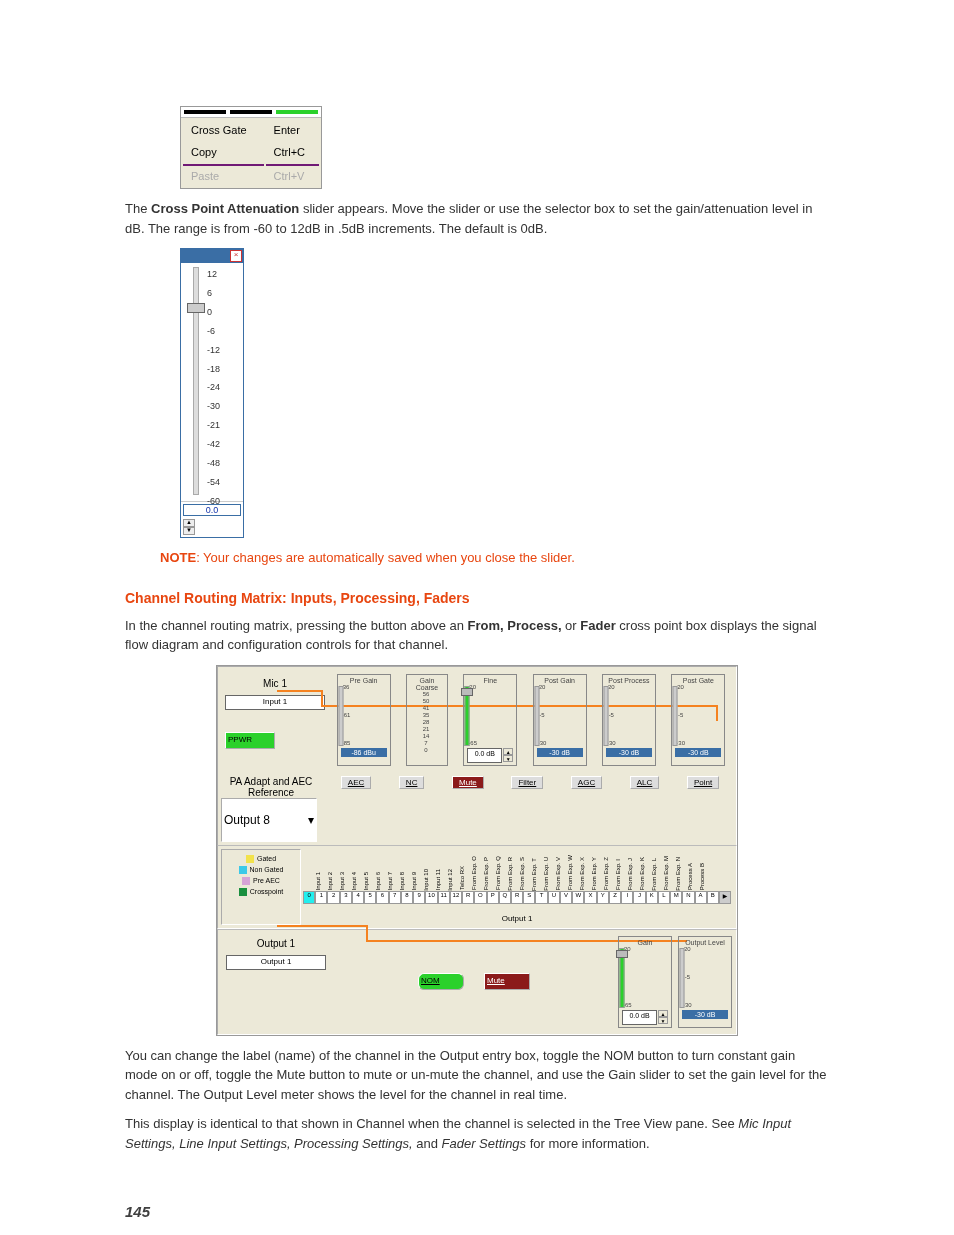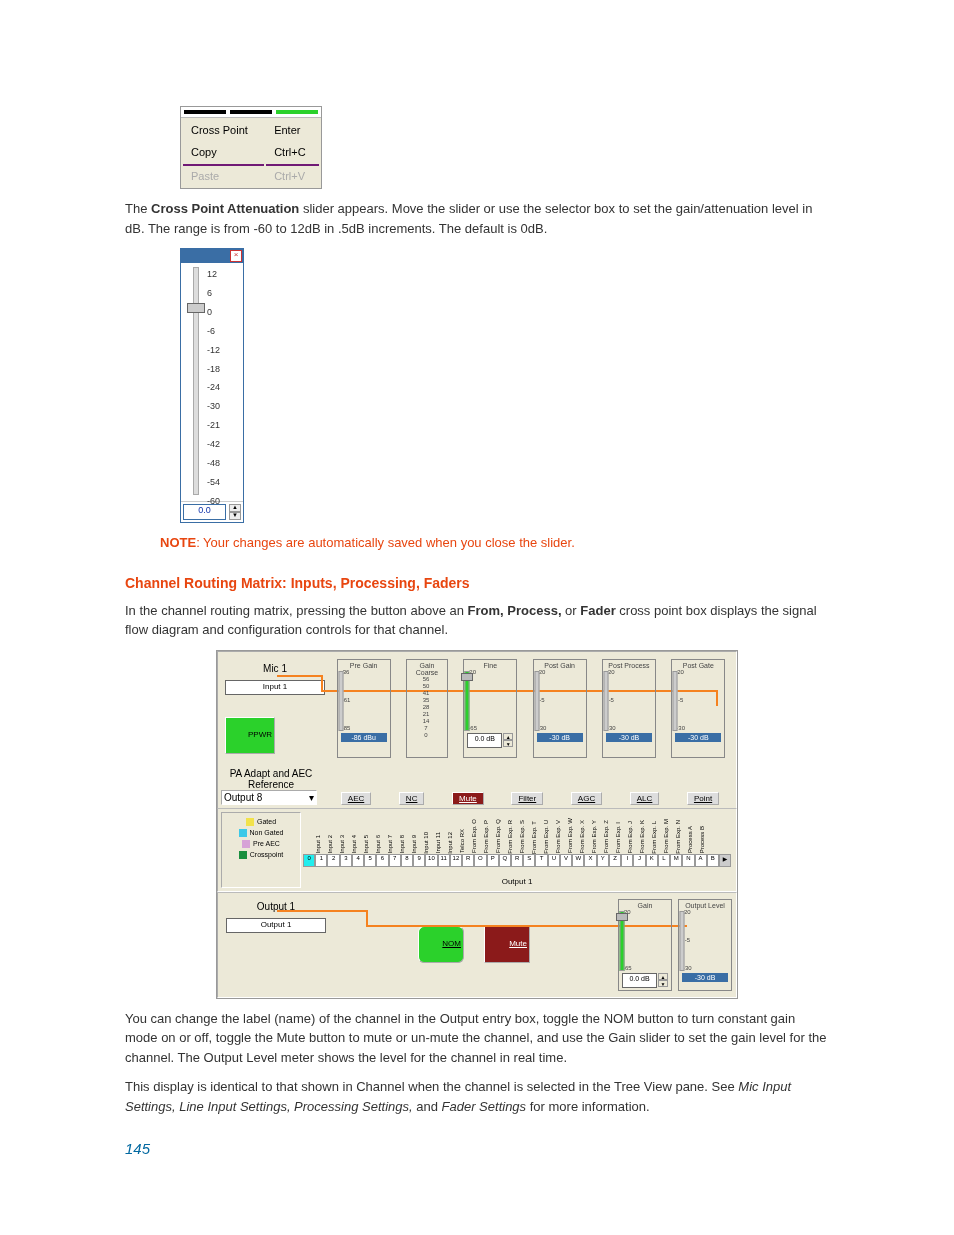--- a/index.html
+++ b/index.html
@@ -22,24 +22,24 @@
   .italic { font-style: italic; }
   .note-label { color: #e84610; font-weight: bold; }
   .note-body { color: #e84610; }
   .section-head {
     color: #e84610;
     font-weight: bold;
     font-size: 14px;
     margin: 22px 0 10px 0;
   }
   .pagenum {
-    font-weight: normal;
+    font-weight: bold;
     font-style: italic;
-    color: #0369a1;
-    margin-top: 24px;
+    color: #404040;
+    margin-top: 50px;
     font-size: 15px;
   }
   .indent-note { margin-left: 35px; }
   
   .fig { border: 1px solid #999; background: #ece9d8; display: inline-block; }
   .fig1 { margin-left: 55px; }
   .fig2 { margin-left: 55px; }
   .fig3 { display:block; margin-left:auto; margin-right:auto; }
 
   
@@ -52,50 +52,50 @@
   .ctxmenu .disabled td { color:#aaa; border-top:2px solid #701a75; }
 
   
   .sliderpop { width: 62px; background:#fff; border:1px solid #3a6ea5; }
   .sliderpop .titlebar { height:12px; background:#3a6ea5; display:flex; justify-content:flex-end; padding:1px; }
   .sliderpop .closebox { width:10px; height:10px; border:1px solid #c33; color:#c33; font-size:8px; line-height:8px; text-align:center; background:#fff; }
   .sliderpop .track { position:relative; height:230px; margin:4px 0; }
   .sliderpop .rail { position:absolute; left:12px; top:0; width:4px; height:226px; background:#ddd; border:1px solid #aaa; }
   .sliderpop .thumb { position:absolute; left:6px; top:36px; width:16px; height:8px; background:#ccc; border:1px solid #666; }
   .sliderpop .ticks { position:absolute; left:26px; top:-2px; font-size:9px; color:#333; line-height:18.9px; }
-  .sliderpop .footer { display:flex; padding:2px; gap:3px; border-top:1px solid #ccc; }
+  .sliderpop .footer { display:flex; padding:2px; gap:3px; border-top:1px solid #ccc;flex-direction:column; }
   .sliderpop .valbox { border:1px solid #3a6ea5; background:#fff; color:#13a; font-size:9px; padding:0 2px; flex:1; text-align:center; }
   .sliderpop .spin { width:12px; display:flex; flex-direction:column; }
   .sliderpop .spin div { border:1px solid #999; height:6px; font-size:6px; text-align:center; line-height:5px; background:#eee; }
 
   
   .flow { width:520px; font-size:8px; position:relative; }
   .flow-row { display:flex; align-items:stretch; }
   .flow .panel { background:#ece9d8; border:1px inset #fff; padding:3px; }
   .flow .leftcol { width:100px; display:flex; flex-direction:column; gap:6px; padding:8px 4px; }
   .flow .label8 { font-size:10px; }
   .flow .inputbox { border:1px solid #666; background:#fff; padding:1px 2px; font-size:8px; height:11px; }
-  .flow .btn { border:1px outset #fff; background:#ccc; text-align:right; padding:12px 2px; font-size:8px; height:11px; }
+  .flow .btn { border:1px outset #fff; background:#ccc; text-align:left; padding:2px 2px; font-size:8px; height:11px; }
   .flow .btn.green { background:#2bd12b; color:#000; }
   .flow .btn.red { background:#8b1a1a; color:#fff; }
   .flow .stage { flex:1; padding:4px 2px; display:flex; gap:4px; justify-content:space-around; }
   .flow .slidergrp { border:1px solid #888; padding:2px 3px; position:relative; width:46px; }
   .flow .slidergrp .cap { font-size:7px; text-align:center; color:#444; white-space:nowrap; }
   .flow .vslider { position:relative; height:62px; }
   .flow .vslider .vr { position:absolute; left:50%; top:2px; width:3px; height:58px; background:#ccc; border:1px solid #999; transform:translateX(-50%); }
   .flow .vslider .vr.green { background:#2bd12b; }
   .flow .vslider .vt { position:absolute; left:50%; top:4px; width:10px; height:6px; background:#bbb; border:1px solid #666; transform:translateX(-50%); }
   .flow .valline { border:1px solid #3a6ea5; background:#3a6ea5; color:#fff; font-size:7px; text-align:center; margin-top:2px; }
   .flow .coarsecol { display:flex; flex-direction:column; justify-content:space-between; font-size:6px; color:#444; height:62px; padding-right:2px; }
   .flow .stagewrap { display:flex; gap:1px; }
   .flow .line-orange { stroke:#f58220; stroke-width:2; fill:none; }
 
   
-  .procrow { display:flex; align-items:flex-end; padding:4px; gap:6px; }
-  .procrow .drop { border:1px inset #fff; background:#fff; font-size:10px; padding:1px 2px; display:flex; justify-content:space-between; width:90px; }
+  .procrow { display:flex; align-items:flex-start; padding:4px; gap:6px; }
+  .procrow .drop { border:1px inset #fff; background:#fff; font-size:12px; padding:14px 2px; display:flex; justify-content:space-between; width:90px; }
   .procrow .pbtn { border:1px outset #fff; background:#ddd; padding:1px 6px; font-size:8px; text-decoration:underline; }
 
   
   .matrixrow { display:flex; }
   .legend { border:1px inset #fff; background:#ece9d8; padding:3px; width:72px; font-size:7px; line-height:11px; }
   .legend .sw { display:inline-block; width:8px; height:8px; margin-right:3px; vertical-align:middle; }
   .matrixarea { flex:1; overflow:hidden; padding:2px; }
   .matrixarea .hdrlabels { display:flex; height:40px; align-items:flex-end; }
   .matrixarea .hdrlabels span { width:12px; font-size:6px; writing-mode:vertical-rl; transform:rotate(180deg); text-align:left; }
   .matrixarea .cells { display:flex; }
@@ -121,21 +121,21 @@
   
   <div class="fig fig1 ctxmenu">
     <div class="topstrip">
       <div class="bar"></div>
         <div class="bar"></div>
         <div class="bar green"></div>
     </div>
     <table>
       <tbody>
           <tr>
-        <td>Cross Point</td>
+        <td>Cross Gate</td>
         <td>Enter</td>
       </tr>
       <tr>
         <td>Copy</td>
         <td>Ctrl+C</td>
       </tr>
       <tr class="disabled">
         <td>Paste</td>
         <td>Ctrl+V</td>
       </tr>

